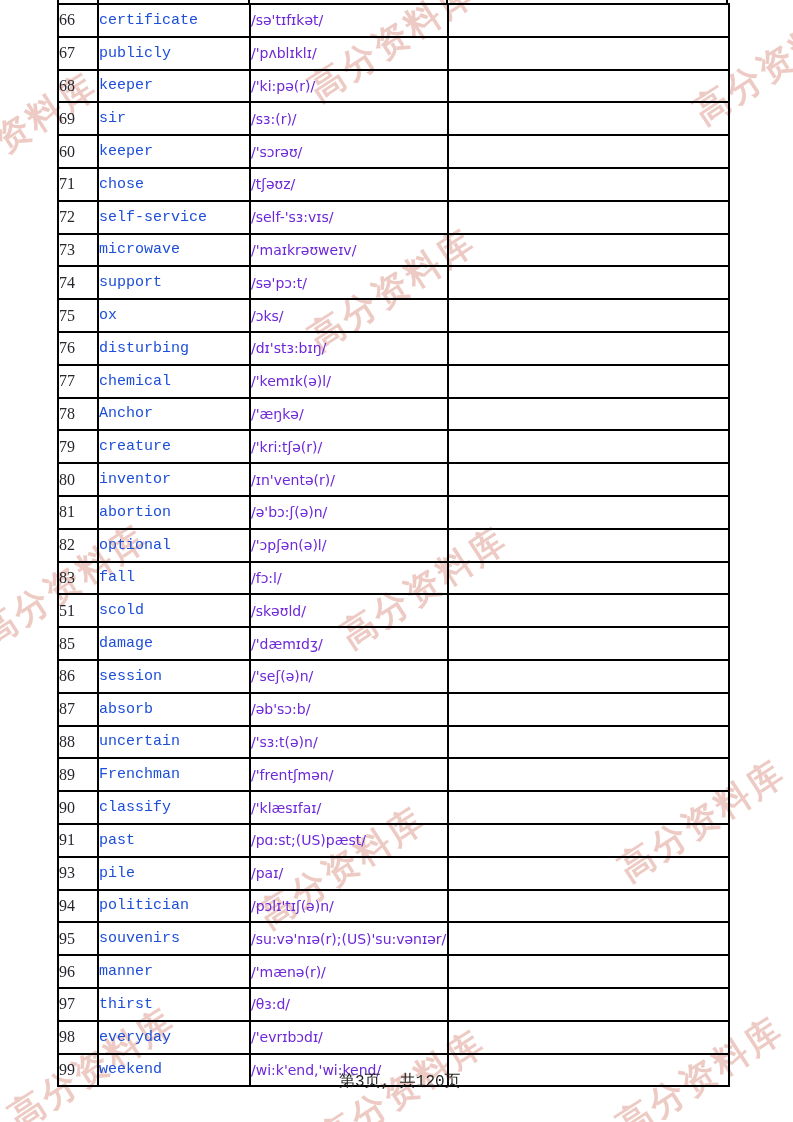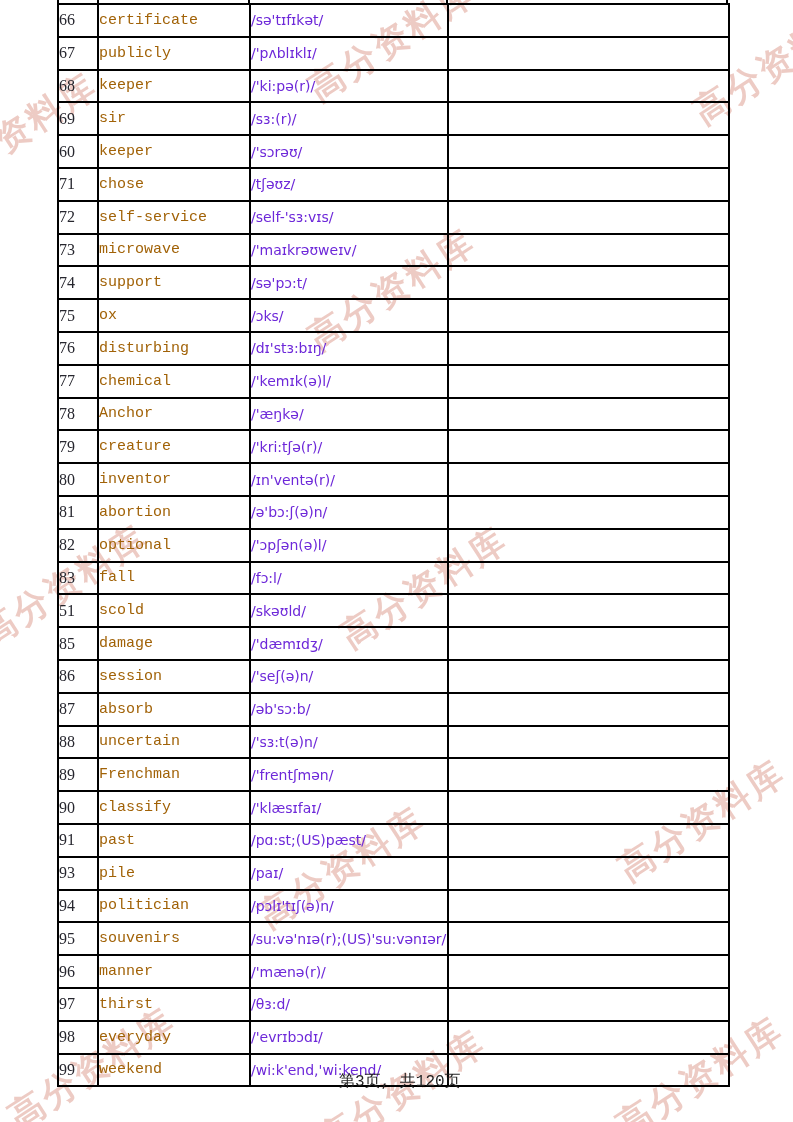--- a/index.html
+++ b/index.html
@@ -48,21 +48,21 @@
   }
   td.c-num {
     font-family: "Liberation Serif", serif;
     font-size: 16px;
     color: #26262e;
   }
   td.c-word {
     padding-left: 5px;
     font-family: "Liberation Mono", "DejaVu Sans Mono", monospace;
     font-size: 15px;
-    color: #a16207;
+    color: #1d4ed8;
   }
   td.c-phon {
     padding-left: 7px;
     font-family: "DejaVu Sans", sans-serif;
     font-size: 14px;
     color: #6d28d9;
   }
   td.c-notes { }
 
   

